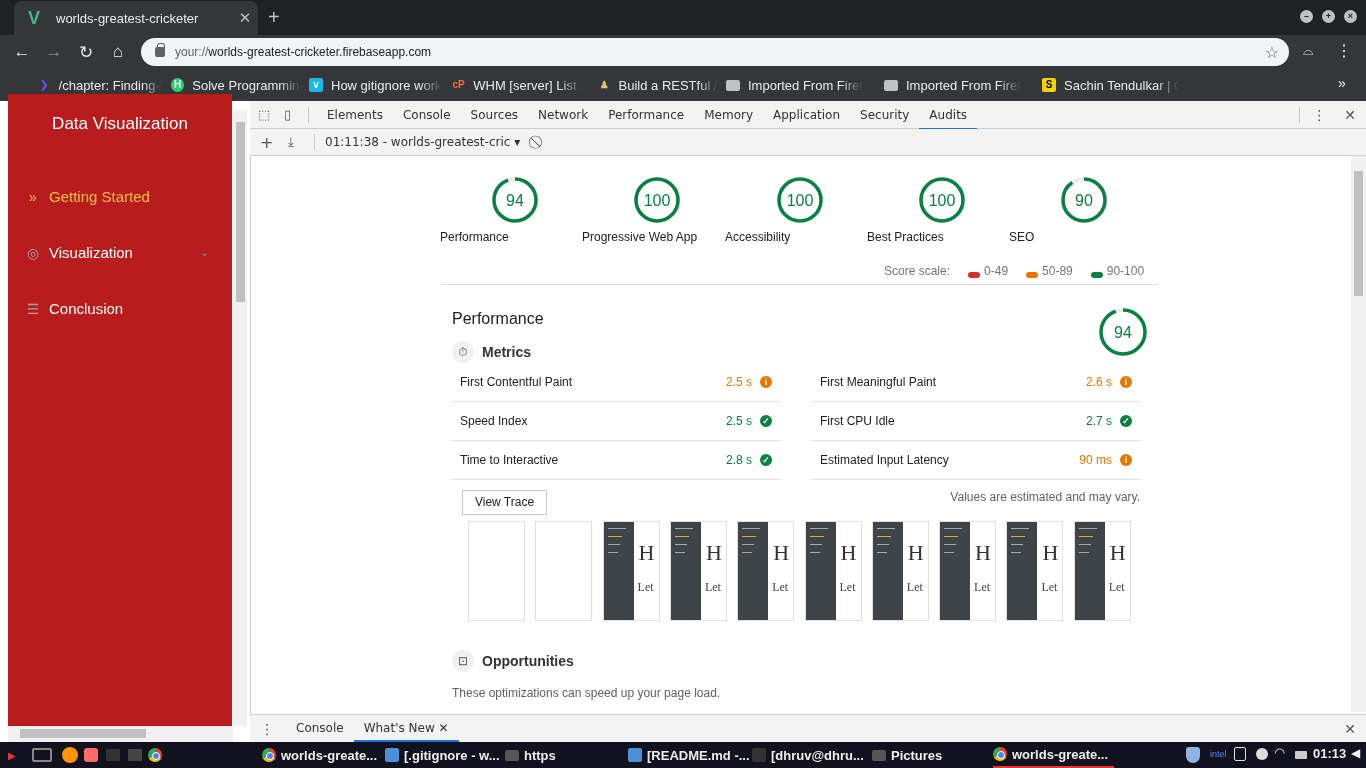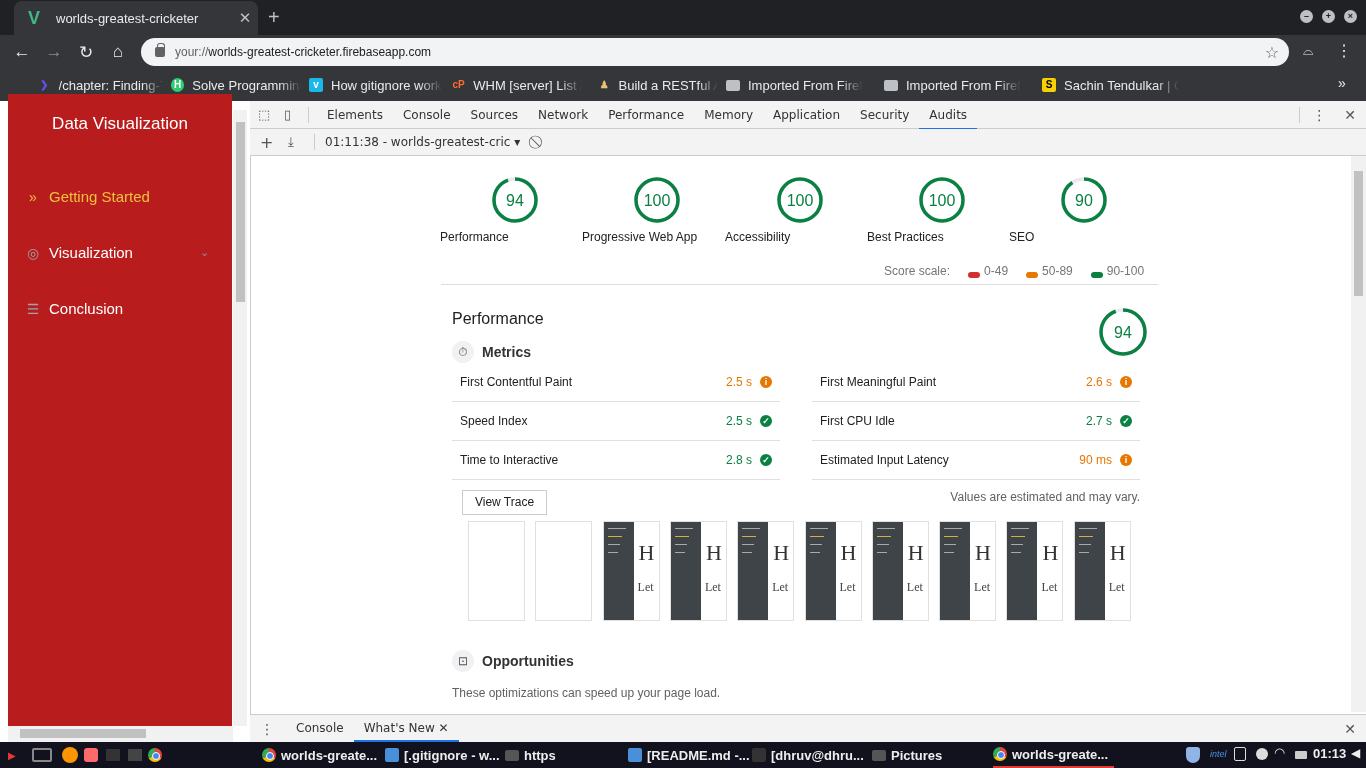--- a/index.html
+++ b/index.html
@@ -441,19 +441,19 @@
     <div class="tb" style="left: 872px;">
       <span class="i" style="background:#555;height:11px"></span>
       <span>Pictures</span>
     </div>
     <div class="tb" style="left: 993px; border-bottom: 2px solid rgb(229, 57, 53); padding-right: 6px;">
       <span class="chrome-dot" style="margin-right:5px"></span>
       <span>worlds-greate...</span>
     </div>
   </div>
 <div class="abs" style="left:1186px;top:747px;width:14px;height:16px;background:#8fb4e8;border-radius:3px 3px 7px 7px"></div>
-<div class="abs" style="left:1210px;top:749px;font-size:9px;color:#4a8fe8;font-style:italic">intel</div>
+<div class="abs" style="left:1210px;top:749px;font-size:9px;color:#4a8fe8;">intel</div>
 <div class="abs" style="left:1234px;top:747px;width:12px;height:14px;border:1.5px solid #ddd;border-radius:2px"></div>
 <div class="abs" style="left:1256px;top:748px;width:12px;height:12px;border-radius:50%;background:#ddd"></div>
 <div class="abs" style="left:1274px;top:745px;color:#ddd;font-size:13px">◠</div>
 <div class="abs" style="left:1295px;top:751px;width:12px;height:8px;background:#ccc;border-radius:1px"></div>
 <div class="abs" style="left:1313px;top:746px;color:#eee;font-size:13px;font-weight:bold">01:13</div>
 <div class="abs" style="left:1351px;top:746px;color:#eee;font-size:12px">◀</div>
 
 </body></html>

